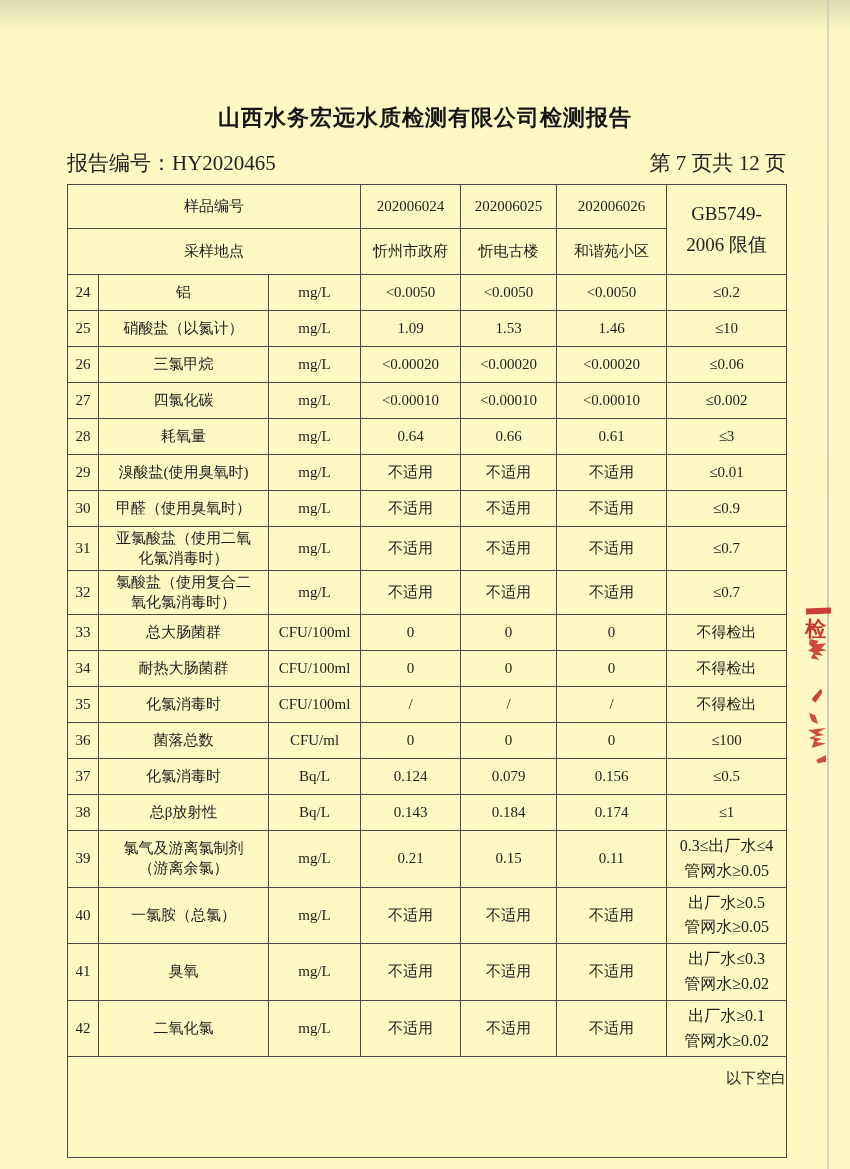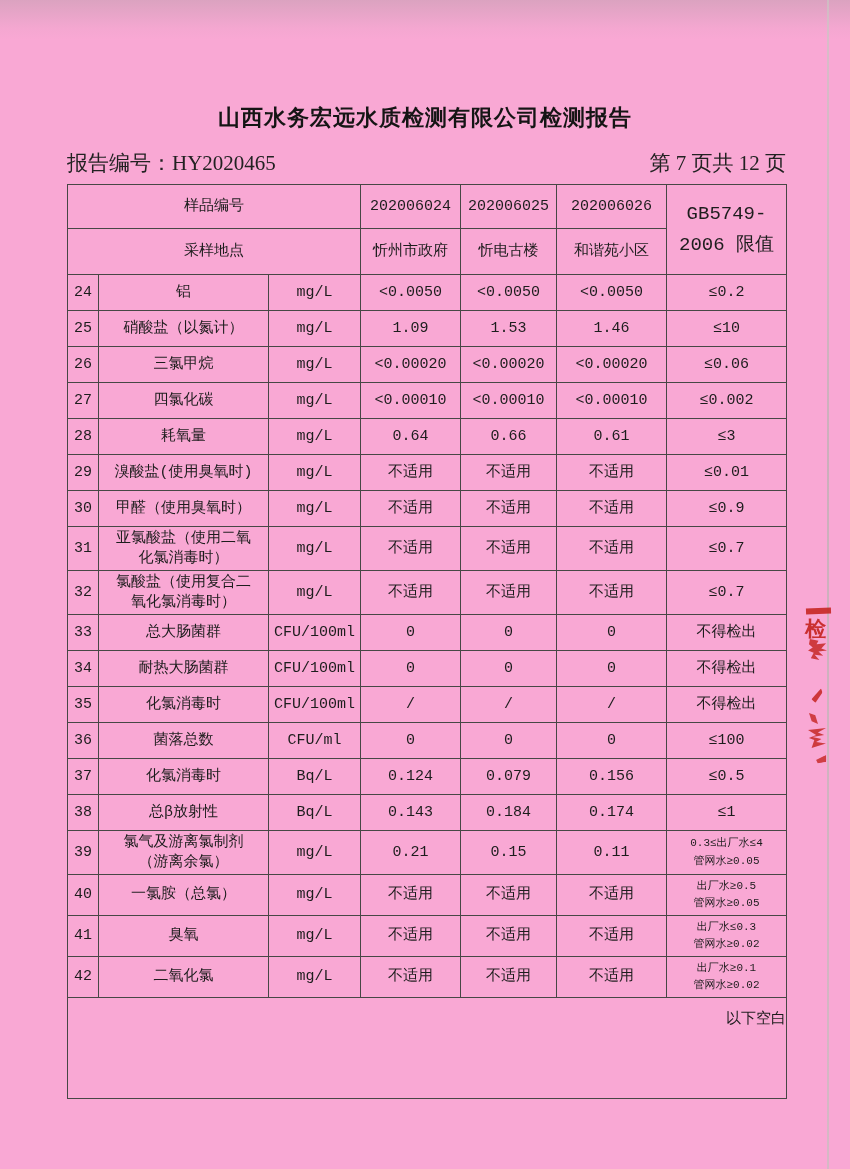--- a/index.html
+++ b/index.html
@@ -1,18 +1,18 @@
 <!DOCTYPE html>
 <html><head>
 <meta charset="utf-8">
 <style>
   html,body { margin:0; padding:0; background:#f4f4f2; }
   .page {
     position:relative; width:850px; height:1169px; margin:0 auto;
-    background:#f9a8d4; overflow:hidden;
+    background:#fef9c3; overflow:hidden;
     font-family:"Liberation Serif","DejaVu Serif",serif;
     color:#1d1d1d;
   }
   .scan-band {
     position:absolute; top:0; left:0; right:0; height:40px;
     background:linear-gradient(180deg, rgba(150,150,145,0.30), rgba(150,150,145,0.05) 70%, rgba(150,150,145,0));
     pointer-events:none;
   }
   .fold-line {
     position:absolute; top:0; bottom:0; left:827px; width:2px;
@@ -32,28 +32,28 @@
   table.report {
     margin-left:67px; width:719px;
     border-collapse:collapse; table-layout:fixed;
     font-size:15px; color:#1d1d1d;
   }
   table.report td {
     border:1px solid #474745; text-align:center;
     padding:2px 3px; height:31px; line-height:1.3;
     overflow:hidden;
   }
-  table.report { border:1.5px solid #3d3d3b;font-family:Liberation Mono, monospace; }
+  table.report { border:1.5px solid #3d3d3b; }
   thead tr.hr1 td { height:39px; }
   thead tr.hr2 td { height:41px; }
   td.limit-head { font-size:19px; }
   td.limit-head .lh-line { padding:3px 0; }
   td.name-cell { text-align:left; padding-left:8px; white-space:pre-line; }
   td.limit-cell { white-space:pre-line; }
-  td.limit-cell.multiline { font-size:11px; line-height:1.55; padding:3px 1px; }
+  td.limit-cell.multiline { font-size:16px; line-height:1.55; padding:3px 1px; }
   tr.blank-row td {
     height:88px; text-align:right; vertical-align:top;
     padding:12px 0 0 12px; font-size:15px;
   }
   
   .stamp { position:absolute; left:800px; top:600px; width:50px; height:175px;
            color:#c5231f; pointer-events:none; }
   .stamp > div { position:absolute; }
   .s-bar  { left:6px; top:8px; width:25px; height:6px; background:#c5231f; opacity:.88; transform:rotate(-2deg); }
   .s-char { left:5px; top:15px; font-size:21px; font-weight:700; opacity:.9; letter-spacing:0; }

